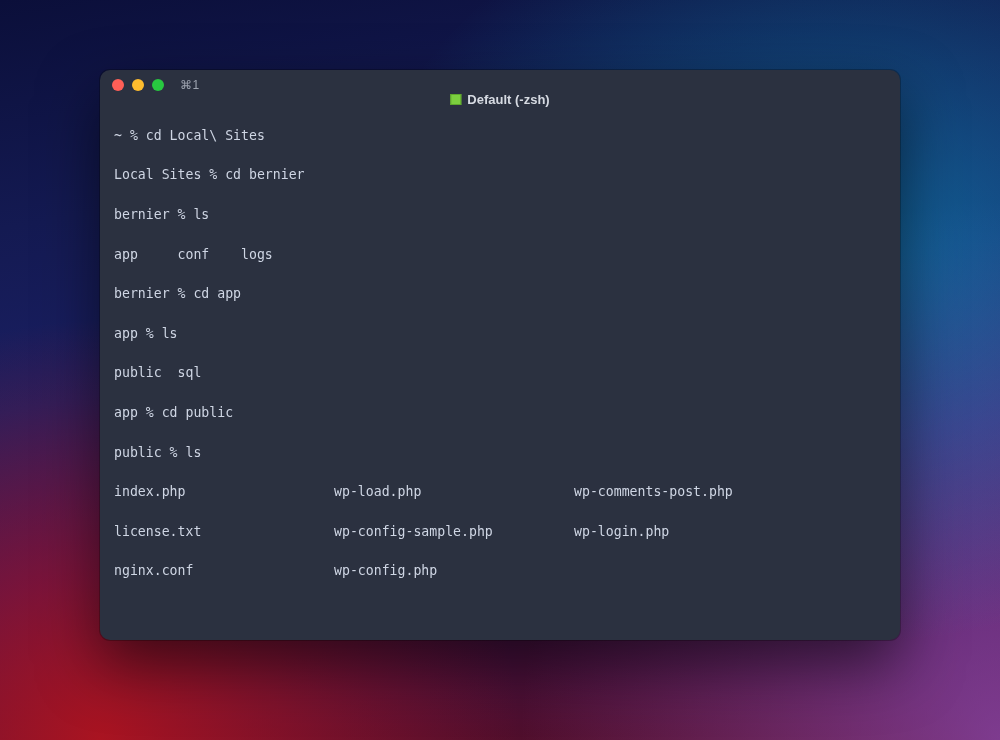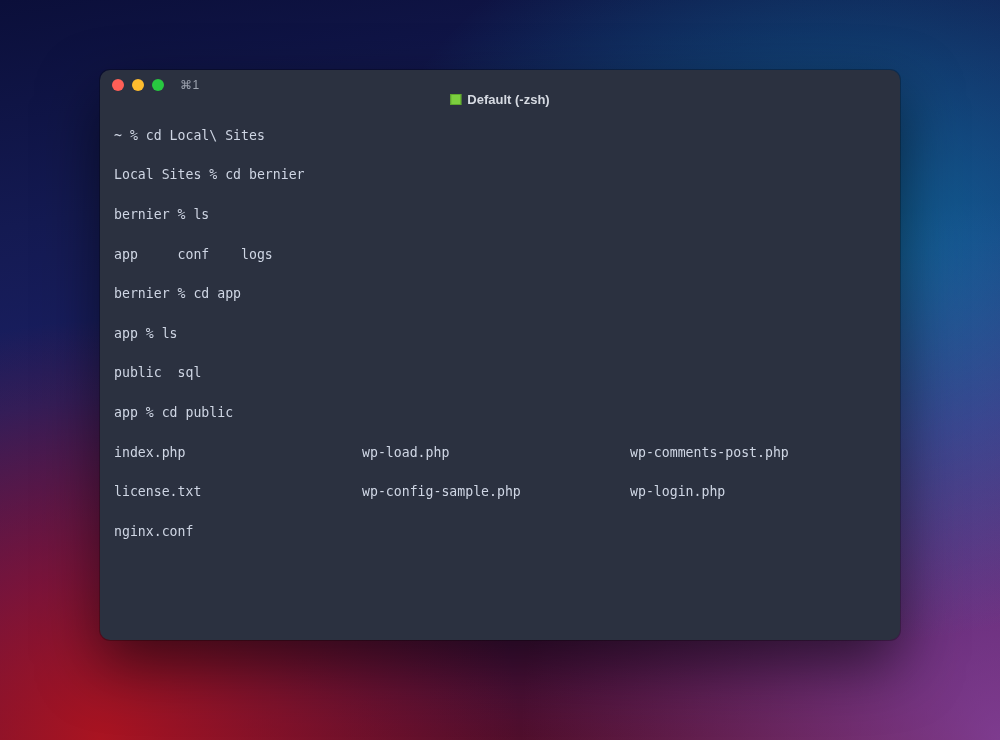--- a/index.html
+++ b/index.html
@@ -80,21 +80,20 @@
       padding: 6px 14px 12px 14px;
       font-family: "Menlo", "SF Mono", "Monaco", monospace;
       font-size: 13.2px;
       line-height: 1.5;
       color: #cfd6e4;
       white-space: pre;
     }
     .cols3 {
       display: grid;
       grid-template-columns: 220px 240px auto;
-      gap: 28px;
     }
     .cols3 span { white-space: pre; }
   </style>
 </head>
 <body>
 
 <div class="wallpaper"></div>
 
 <div class="terminal-window">
   <div class="titlebar">
@@ -112,23 +111,24 @@
 
   <div class="terminal-body">
 <div>~ % cd Local\ Sites</div>
 <div>Local Sites % cd bernier</div>
 <div>bernier % ls</div>
 <div>app     conf    logs</div>
 <div>bernier % cd app</div>
 <div>app % ls</div>
 <div>public  sql</div>
 <div>app % cd public</div>
+<div>public % ls</div>
 <div class="cols3"><span>index.php</span><span>wp-load.php</span><span>wp-comments-post.php</span></div>
 <div class="cols3"><span>license.txt</span><span>wp-config-sample.php</span><span>wp-login.php</span></div>
-<div class="cols3"><span>nginx.conf</span></div>
+<div class="cols3"><span>nginx.conf</span><span>wp-config.php</span></div>
 
 
 
 
 
 
 
 
 
   </div>

